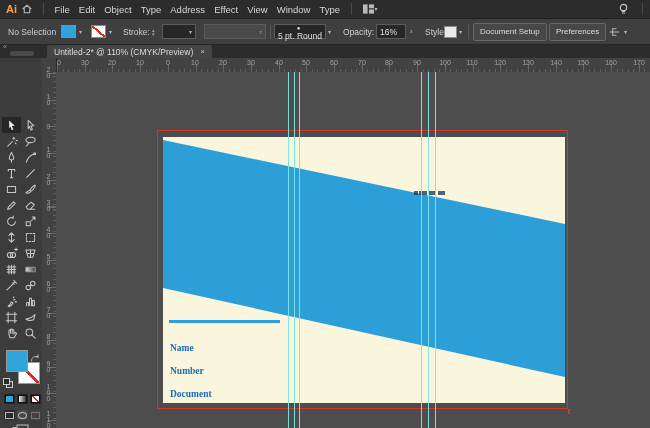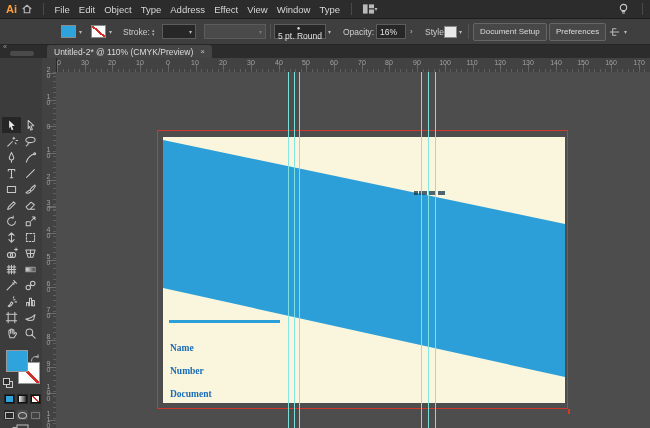--- a/index.html
+++ b/index.html
@@ -133,20 +133,21 @@
     <span class="abs" style="left:617px;top:2px;">
       <svg width="13" height="14" viewBox="0 0 14 14" style="stroke:#c5c5c5;fill:none;stroke-width:1.2;stroke-linecap:round">
         <circle cx="7" cy="5.4" r="3.4"></circle>
           <path d="M5.6 9.6 h2.8 M5.9 11.3 h2.2"></path>
       </svg>
     </span>
     <span class="abs" style="left:642px;top:3px;width:1px;height:12px;background:#4a4a4a;"></span>
   </div>
 
   <div class="controlbar">
+    <div class="cb" style="left:8px;">No Selection</div>
 
     <div class="cb" style="left:61px;">
         <span class="swatch" style="background:#2fa3dc;"></span>
       </div>
     <div class="cb" style="left:79px;">
         <span class="chev">▾</span>
       </div>
     <div class="cb" style="left:91px;">
         <span class="swatch none-swatch"></span>
       </div>

